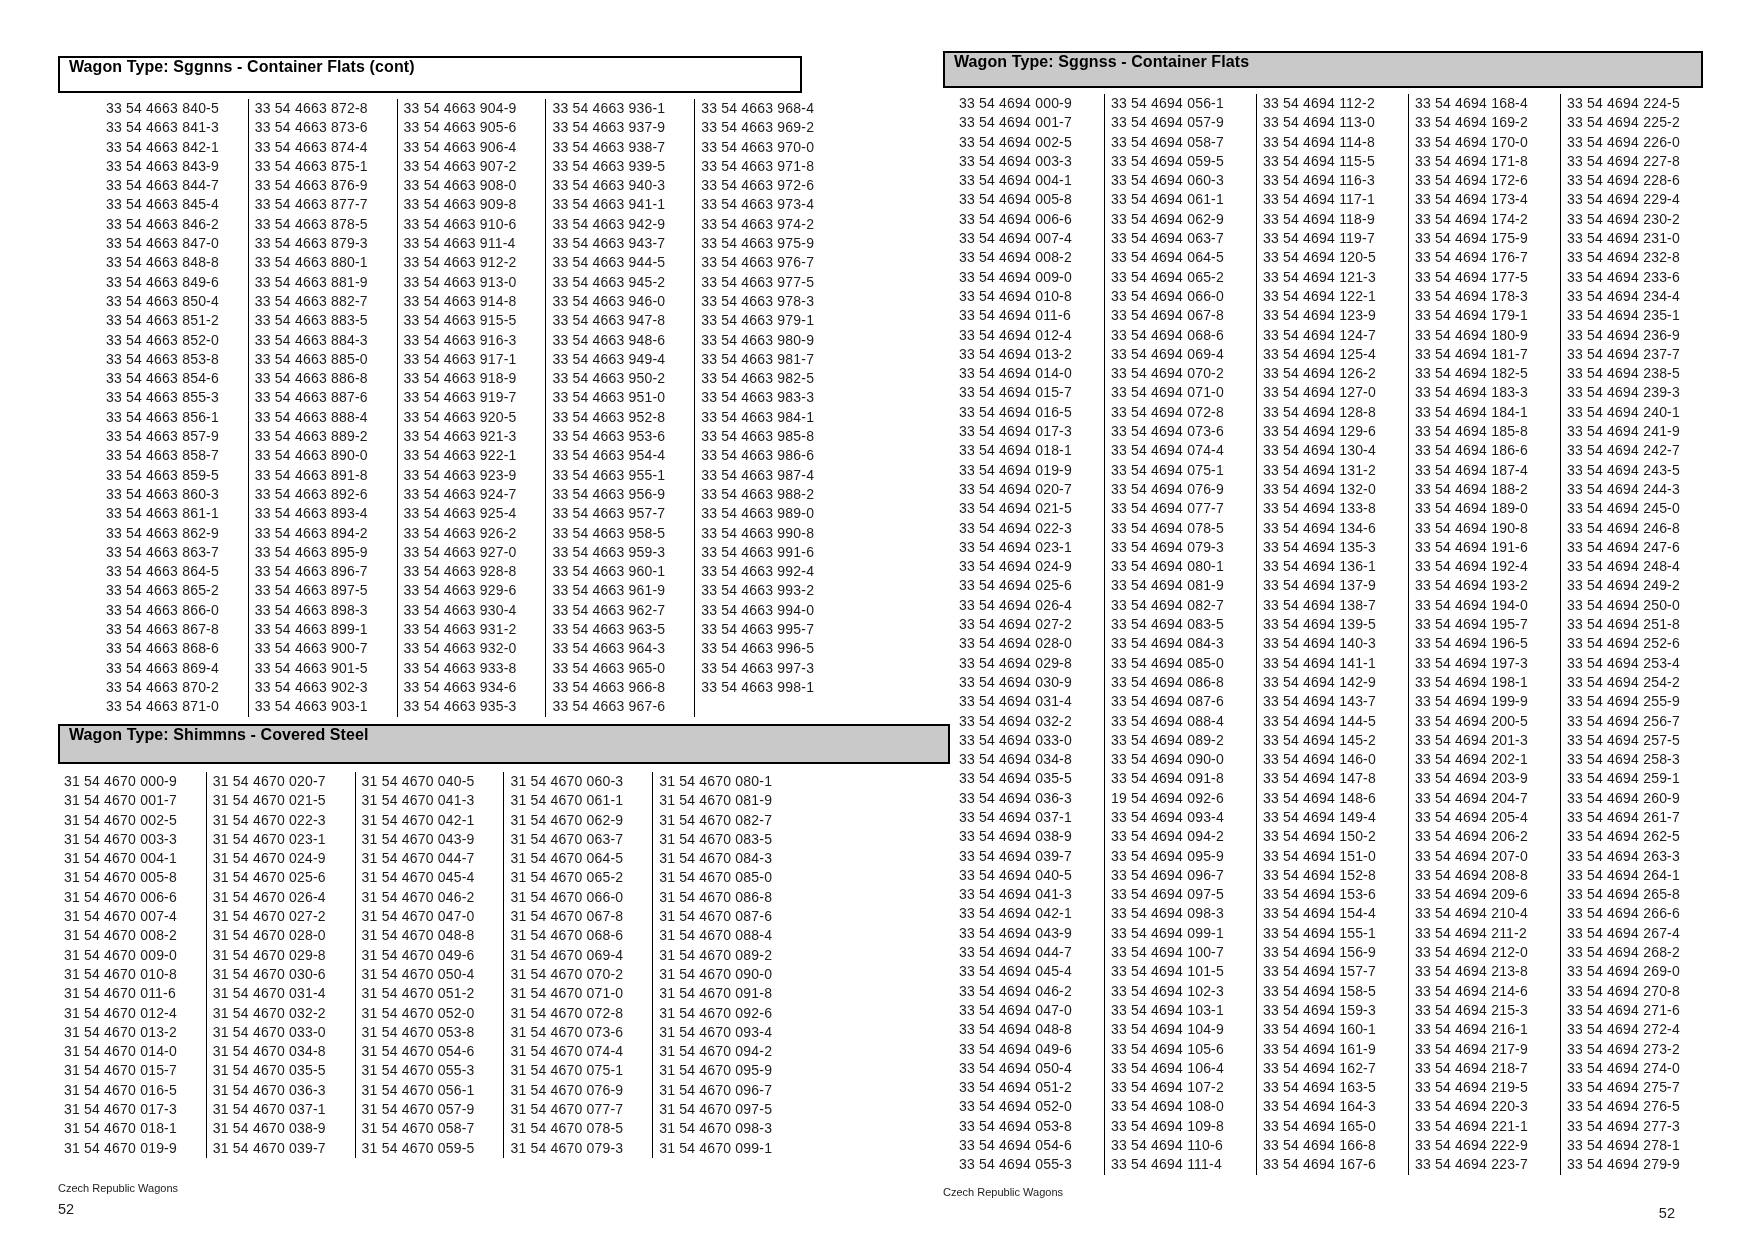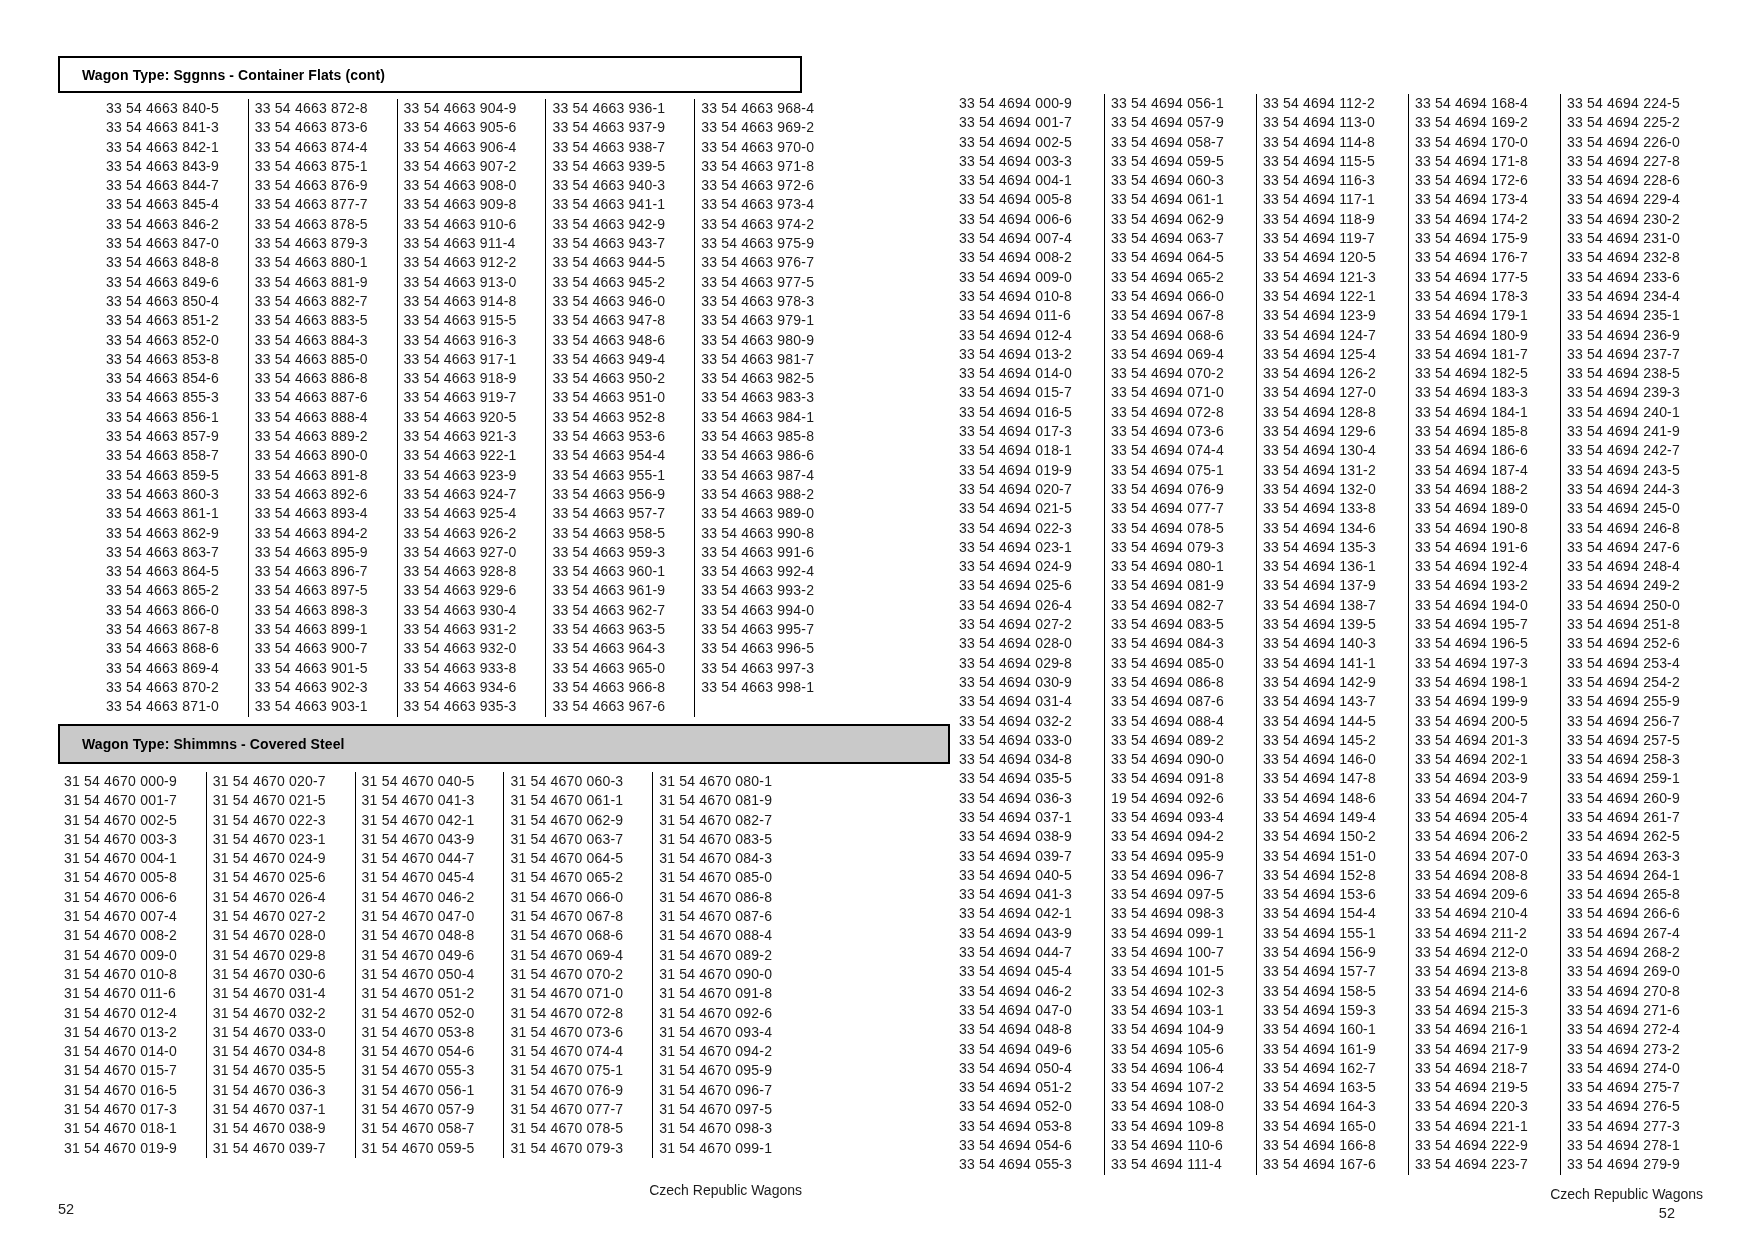--- a/index.html
+++ b/index.html
@@ -8,45 +8,45 @@
     width:1754px;height:1240px;
     background:var(--page-bg,#ffffff);
     font-family:"Liberation Sans","DejaVu Sans",sans-serif;
     color:var(--ink,#1c1c1c);
     overflow:hidden;
   }
   .sec-hdr{
     position:absolute;
     box-sizing:border-box;
     border:2px solid var(--box-border,#000);
-    display:flex;align-items:center;
-    padding-left:22px;
-    font-weight:bold;font-size:14px;color:#000;
+    display:flex;
+    padding-left:9px;
+    font-weight:bold;font-size:16px;color:#000;
     letter-spacing:0.1px;
     white-space:nowrap;
   }
   .sec-hdr.plain{background:#ffffff;}
   .sec-hdr.gray{background:var(--header-gray,#c9c9c9);}
   .wgrid{
     position:absolute;
     display:grid;
     grid-template-columns:repeat(5,1fr);
   }
   .wcol{border-right:1.5px solid var(--box-border,#000);}
   .wcol:last-child{border-right:none;}
   .wnum{
     height:19.3px;line-height:19.3px;
     font-size:14px;
     padding-left:6px;
     white-space:nowrap;
     letter-spacing:0.2px;
   }
   .footer-center{
-    position:absolute;text-align:right;
-    font-size:14px;color:var(--ink,#1c1c1c);
+    position:absolute;text-align:left;
+    font-size:11px;color:var(--ink,#1c1c1c);
   }
   .footer-pagenum{
     position:absolute;
     font-size:14.5px;color:var(--ink,#1c1c1c);margin-top:19px;
   }
   .footer-pagenum.right{text-align:right;}
   
   #hdr-left-1{left:58px;top:56px;width:744px;height:37px;}
   #tbl-left-1{left:58px;top:99px;width:744px;margin-left:42px;}
   #hdr-left-2{left:58px;top:724px;width:892px;height:40px;}
@@ -354,20 +354,23 @@
         <div class="wnum">31 54 4670 097-5</div>
         <div class="wnum">31 54 4670 098-3</div>
         <div class="wnum">31 54 4670 099-1</div>
       </div>
     </div>
 
   <div id="foot-left-num" class="footer-pagenum">52</div>
 
   <div id="foot-left-center" class="footer-center">Czech Republic Wagons</div>
 
+  <div id="hdr-right-1" class="sec-hdr gray">
+    <span>Wagon Type: Sggnss - Container Flats</span>
+  </div>
 
   <div id="tbl-right-1" class="wgrid">
       <div class="wcol">
         <div class="wnum">33 54 4694 000-9</div>
         <div class="wnum">33 54 4694 001-7</div>
         <div class="wnum">33 54 4694 002-5</div>
         <div class="wnum">33 54 4694 003-3</div>
         <div class="wnum">33 54 4694 004-1</div>
         <div class="wnum">33 54 4694 005-8</div>
         <div class="wnum">33 54 4694 006-6</div>

